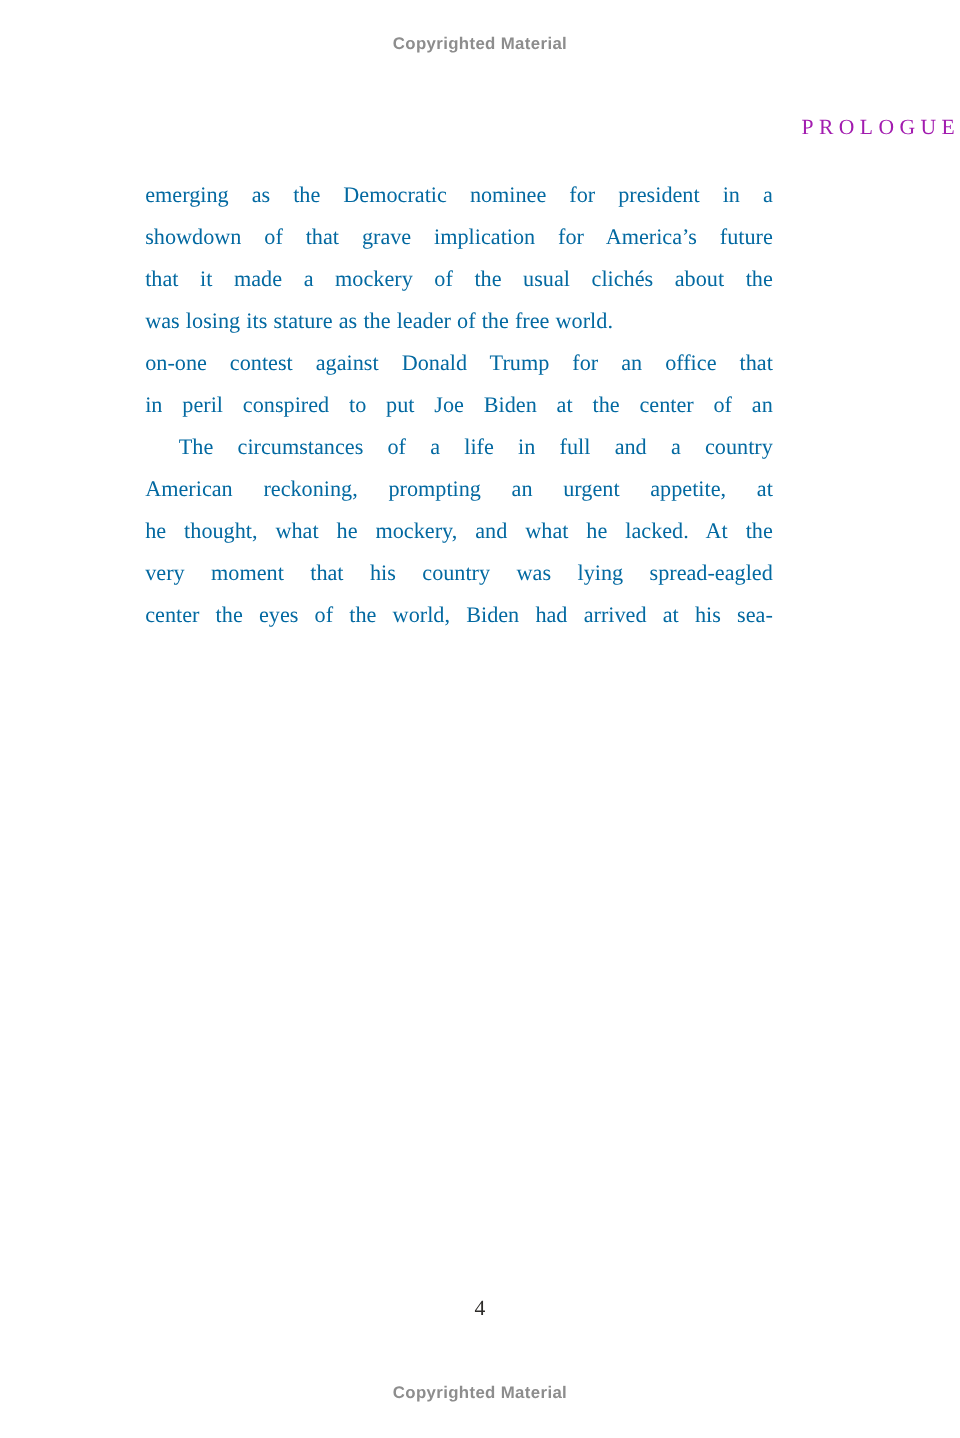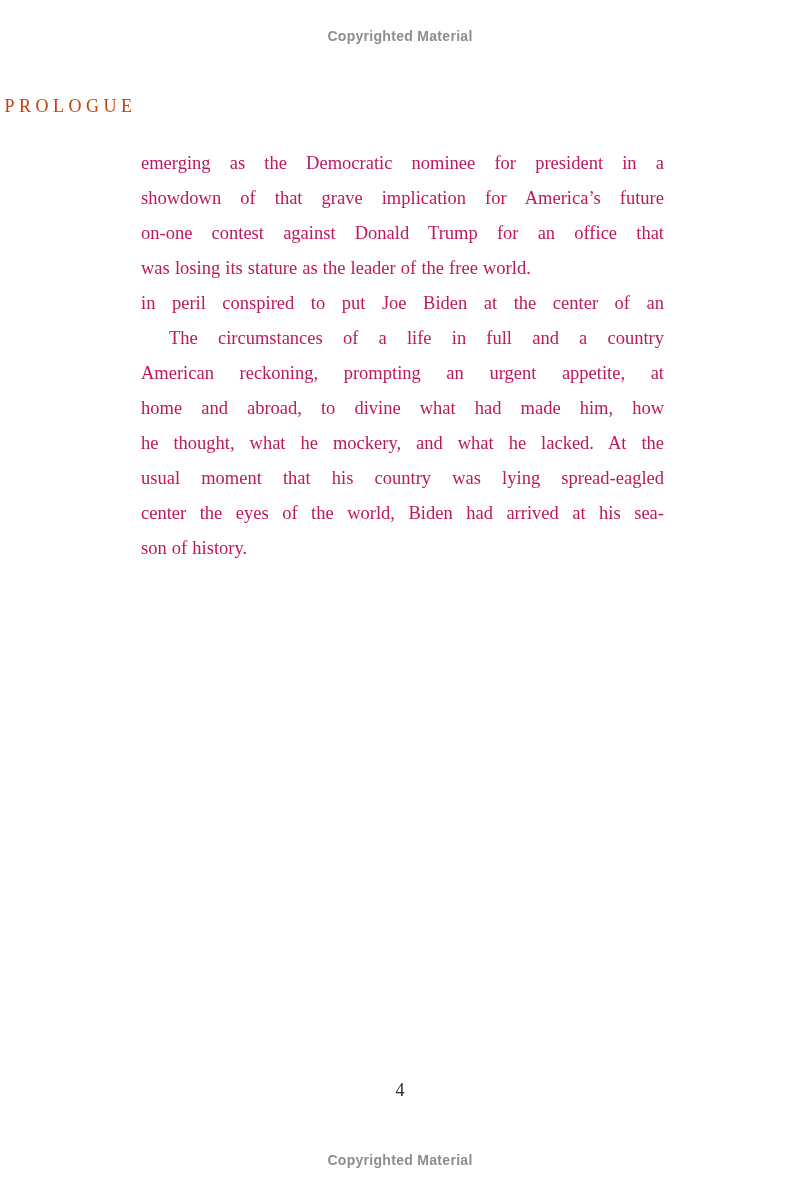--- a/index.html
+++ b/index.html
@@ -26,35 +26,35 @@
     letter-spacing: 0.3px;
     color: #8d8d8d;
   }
   .copyright.top { top: 28px; }
   .copyright.bottom { top: 1152px; }
   .heading {
     position: absolute;
     top: 96px;
     left: 0;
     width: 100%;
-    text-align: left;
+    text-align: right;
     font-family: "Liberation Serif", serif;
     font-size: 18px;
     letter-spacing: 4.5px;
     text-indent: 4.5px; 
-    color: #c2410c;
+    color: #a21caf;
   }
   .body-text {
     position: absolute;
     top: 146px;
-    left: 141px;
+    left: 121px;
     width: 523px;
     font-size: 18.5px;
     line-height: 35px;
-    color: #be185d;
+    color: #0369a1;
   }
   .line {
     text-align: justify;
     text-align-last: justify;
     -moz-text-align-last: justify;
     word-spacing: 0.5px;
   }
   .line.last {
     text-align-last: left;
     -moz-text-align-last: left;
@@ -77,28 +77,27 @@
 <body>
 
 <div class="page">
   <div class="copyright top">Copyrighted Material</div>
 
   <div class="heading">PROLOGUE</div>
 
   <div class="body-text" id="body-text">
       <div class="line">emerging as the Democratic nominee for president in a</div>
       <div class="line">showdown of that grave implication for America’s future</div>
+      <div class="line">that it made a mockery of the usual clichés about the</div>
+      <div class="line last">was losing its stature as the leader of the free world.</div>
       <div class="line">on-one contest against Donald Trump for an office that</div>
-      <div class="line last">was losing its stature as the leader of the free world.</div>
       <div class="line">in peril conspired to put Joe Biden at the center of an</div>
       <div class="line indent">The circumstances of a life in full and a country</div>
       <div class="line">American reckoning, prompting an urgent appetite, at</div>
-      <div class="line">home and abroad, to divine what had made him, how</div>
       <div class="line">he thought, what he mockery, and what he lacked. At the</div>
-      <div class="line">usual moment that his country was lying spread-eagled</div>
+      <div class="line">very moment that his country was lying spread-eagled</div>
       <div class="line">center the eyes of the world, Biden had arrived at his sea-</div>
-      <div class="line last">son of history.</div>
     </div>
 
   <div class="page-number">4</div>
 
   <div class="copyright bottom">Copyrighted Material</div>
 </div>
 
 </body></html>

